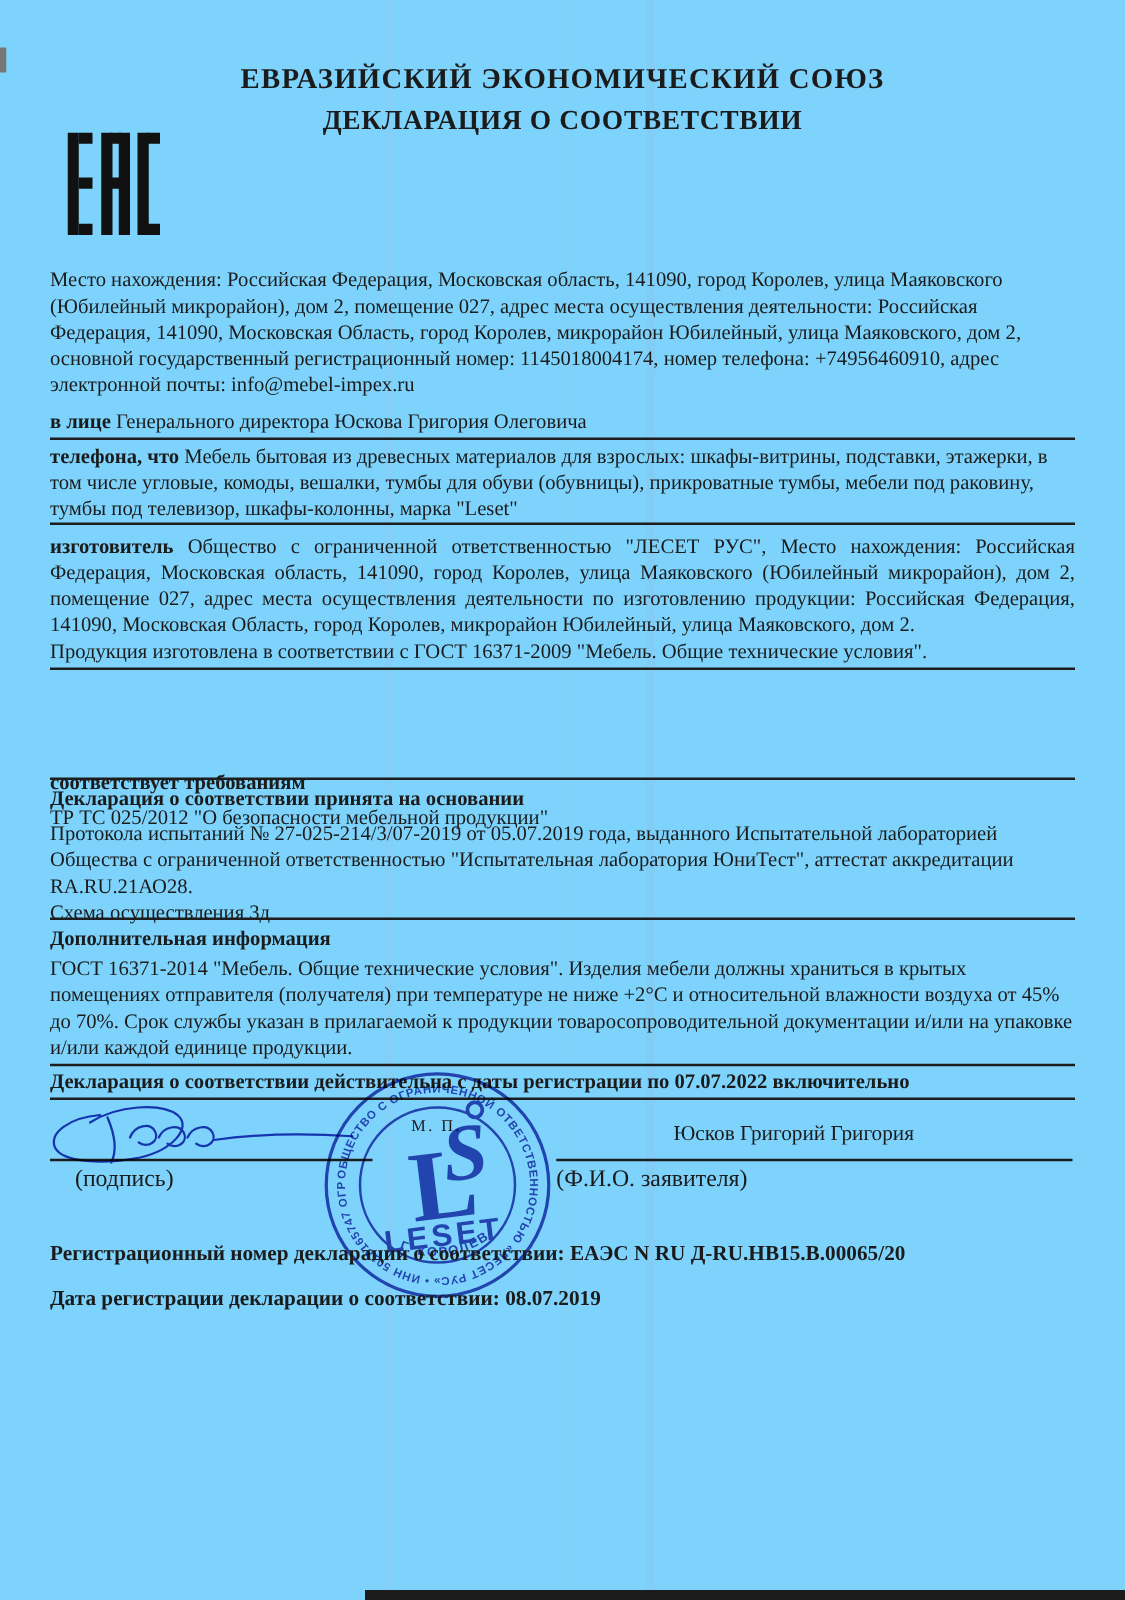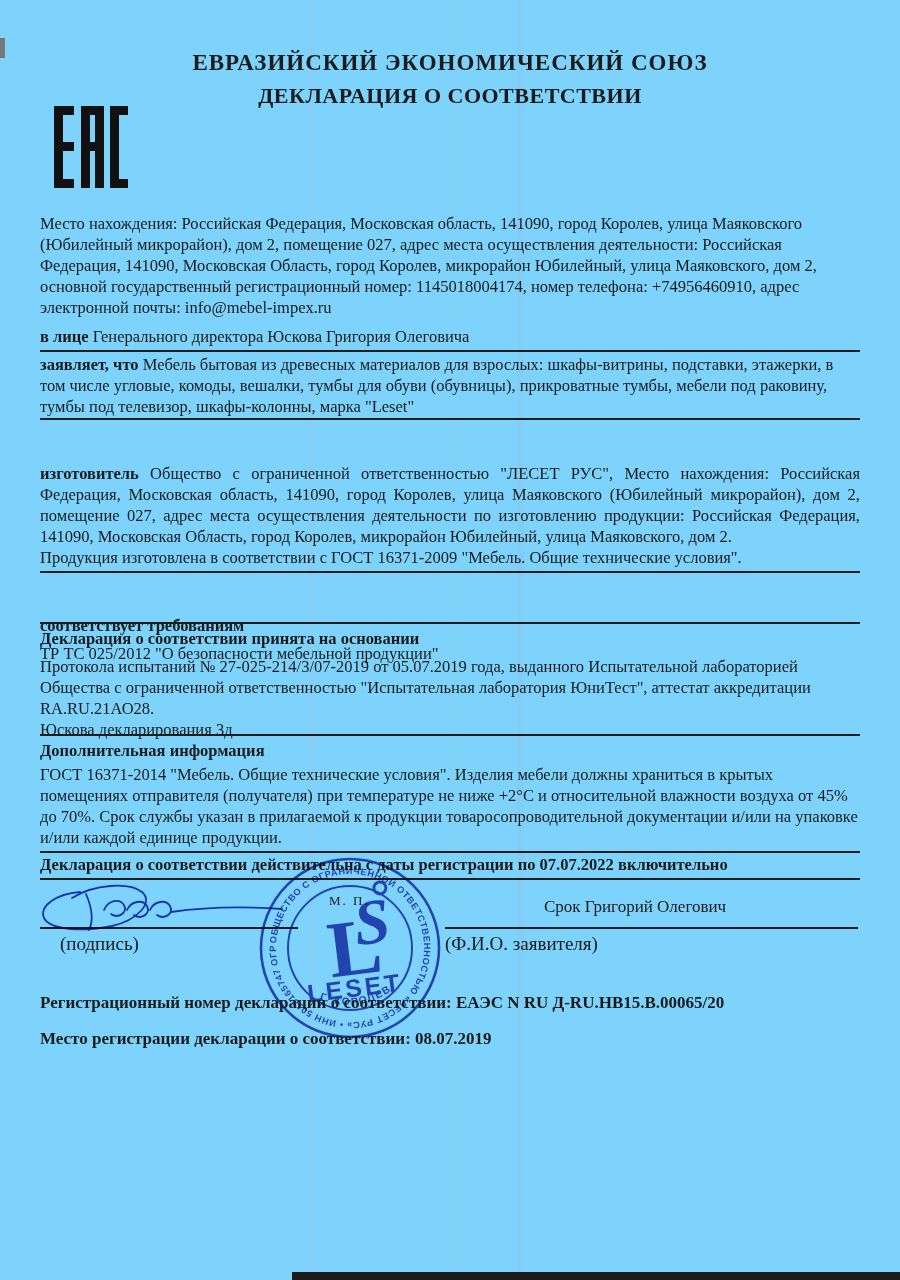--- a/index.html
+++ b/index.html
@@ -85,54 +85,54 @@
   <div class="sec" style="top:213px;">
     <p>Место нахождения: Российская Федерация, Московская область, 141090, город Королев, улица Маяковского (Юбилейный микрорайон), дом 2, помещение 027, адрес места осуществления деятельности: Российская Федерация, 141090, Московская Область, город Королев, микрорайон Юбилейный, улица Маяковского, дом 2, основной государственный регистрационный номер: 1145018004174, номер телефона: +74956460910, адрес электронной почты: info@mebel-impex.ru</p>
   </div>
 
   <div class="sec rule-b" style="top:326px;">
     <p><b class="lbl">в лице</b>
     <span>Генерального директора Юскова Григория Олеговича</span></p>
   </div>
 
   <div class="sec rule-b" style="top:354px;padding-bottom:1px;">
-    <p><b class="lbl">заявляет, что</b>
+    <p><b class="lbl">телефона, что</b>
     <span>Мебель бытовая из древесных материалов для взрослых: шкафы-витрины, подставки, этажерки, в том числе угловые, комоды, вешалки, тумбы для обуви (обувницы), прикроватные тумбы, мебели под раковину, тумбы под телевизор, шкафы-колонны, марка "Leset"</span></p>
   </div>
 
-  <div class="sec rule-b" style="top:426px;margin-top:37px;">
+  <div class="sec rule-b" style="top:426px;">
     <p class="just"><b class="lbl">изготовитель</b>
     <span>Общество с ограниченной ответственностью "ЛЕСЕТ РУС", Место нахождения: Российская Федерация, Московская область, 141090, город Королев, улица Маяковского (Юбилейный микрорайон), дом 2, помещение 027, адрес места осуществления деятельности по изготовлению продукции: Российская Федерация, 141090, Московская Область, город Королев, микрорайон Юбилейный, улица Маяковского, дом 2.</span></p>
     <p>Продукция изготовлена в соответствии с ГОСТ 16371-2009 "Мебель. Общие технические условия".</p>
   </div>
 
   <div class="sec" style="top:575px;margin-top:40px;">
     <p><b class="lbl">соответствует требованиям</b></p>
     <p style="margin-top:7px;">ТР ТС 025/2012 "О безопасности мебельной продукции"</p>
   </div>
 
   <div class="sec rule-t" style="top:622px;">
     <p><b class="lbl">Декларация о соответствии принята на основании</b></p>
     <p style="margin-top:7px;">Протокола испытаний № 27-025-214/3/07-2019 от 05.07.2019 года, выданного Испытательной лабораторией Общества с ограниченной ответственностью "Испытательная лаборатория ЮниТест", аттестат аккредитации RA.RU.21АО28.</p>
-    <p>Юскова декларирования 3д</p>
+    <p>Схема осуществления 3д</p>
   </div>
 
   <div class="sec rule-t rule-b" style="top:734px;">
     <p><b class="lbl">Дополнительная информация</b></p>
     <p style="margin-top:3px;">ГОСТ 16371-2014 "Мебель. Общие технические условия". Изделия мебели должны храниться в крытых помещениях отправителя (получателя) при температуре не ниже +2°С и относительной влажности воздуха от 45% до 70%. Срок службы указан в прилагаемой к продукции товаросопроводительной документации и/или на упаковке и/или каждой единице продукции.</p>
   </div>
 
   <div class="sec rule-b" style="top:854px;font-weight:bold;">
     <p>Декларация о соответствии действительна с даты регистрации по 07.07.2022 включительно</p>
   </div>
 
   <div class="sig-line" style="left:40px;top:927px;width:258px;"></div>
   <div class="caption" style="left:60px;top:933px;width:220px;">(подпись)</div>
   <div class="mp">М. П.</div>
-  <div class="name">Срок Григорий Олегович</div>
+  <div class="name">Юсков Григорий Григория</div>
   <div class="sig-line" style="left:445px;top:927px;width:413px;"></div>
   <div class="caption" style="left:445px;top:933px;width:380px;">(Ф.И.О. заявителя)</div>
 
   <div class="autograph">
     <svg width="260" height="85" viewBox="0 0 260 85" xmlns="http://www.w3.org/2000/svg">
       <g fill="none" stroke="#2a3fb0" stroke-width="1.8" stroke-linecap="round">
         <path d="M38,30 C60,16 95,14 108,24 C120,34 104,52 78,58 C48,64 16,62 10,50 C5,38 22,26 46,24"></path>
         <path d="M52,26 C58,40 60,52 55,62"></path>
         <path d="M70,42 C74,32 86,30 90,37 C94,45 84,51 77,46"></path>
         <path d="M93,42 C97,33 109,31 113,38 C117,46 107,52 100,47"></path>
@@ -165,18 +165,18 @@
         </text>
       </g>
     </svg>
   </div>
 
   <div class="footer-line fl1">
     <span>Регистрационный номер декларации о соответствии:</span>
     <span>ЕАЭС N RU Д-RU.НВ15.В.00065/20</span>
   </div>
   <div class="footer-line fl2">
-    <span>Место регистрации декларации о соответствии:</span>
+    <span>Дата регистрации декларации о соответствии:</span>
     <span>08.07.2019</span>
   </div>
 
   <div class="bottom-bar"></div>
 </div>
 
 </body></html>

